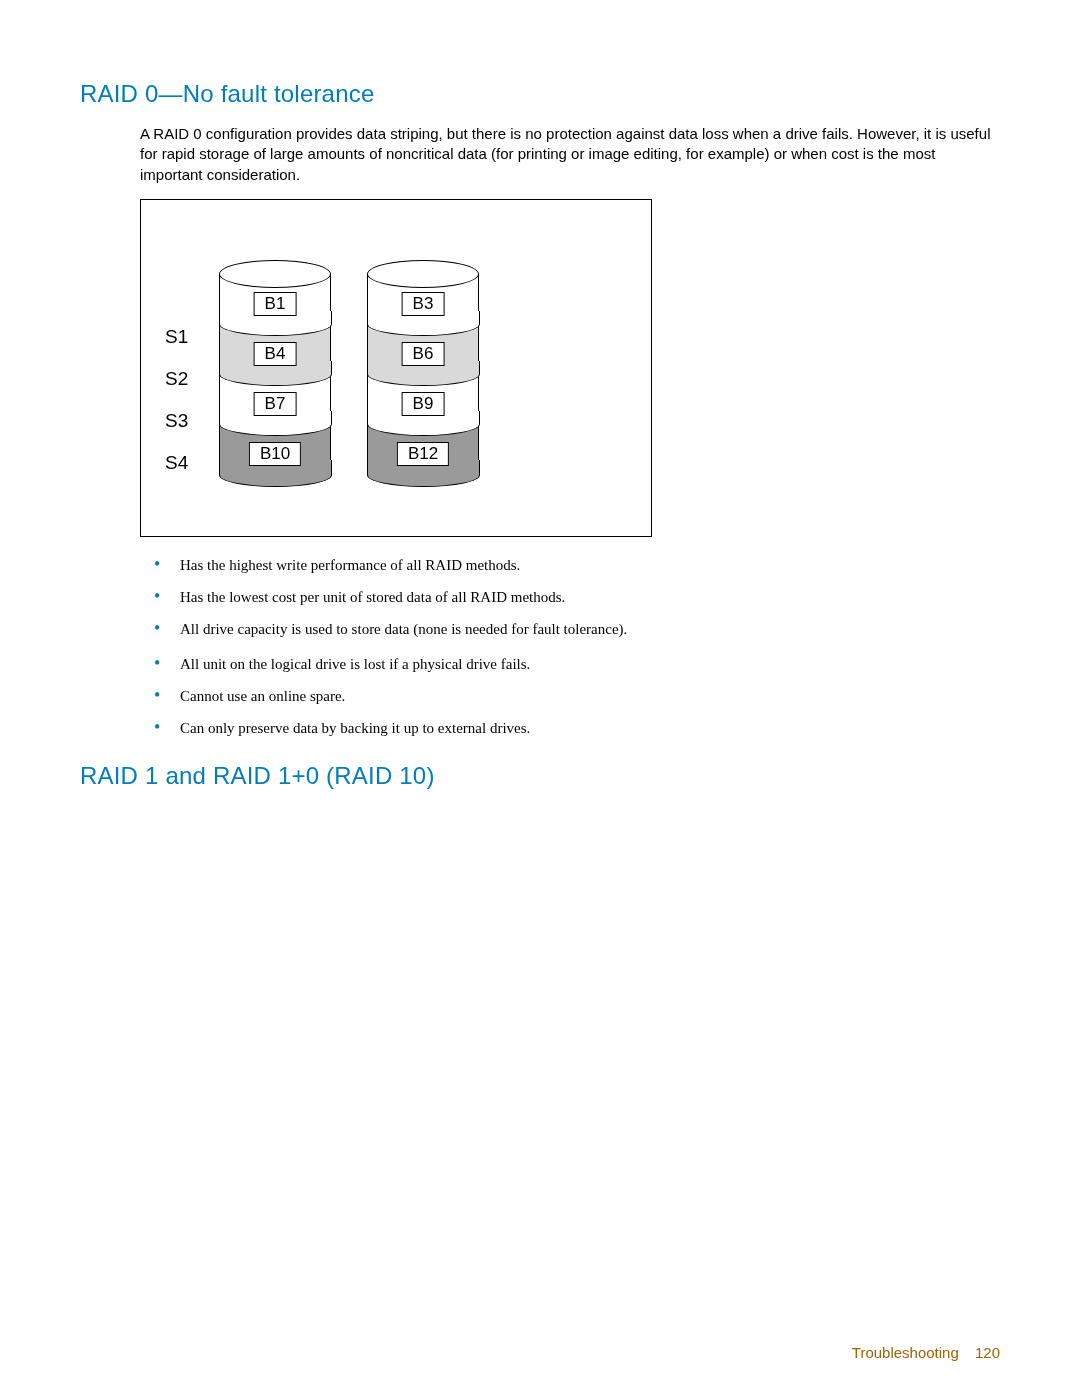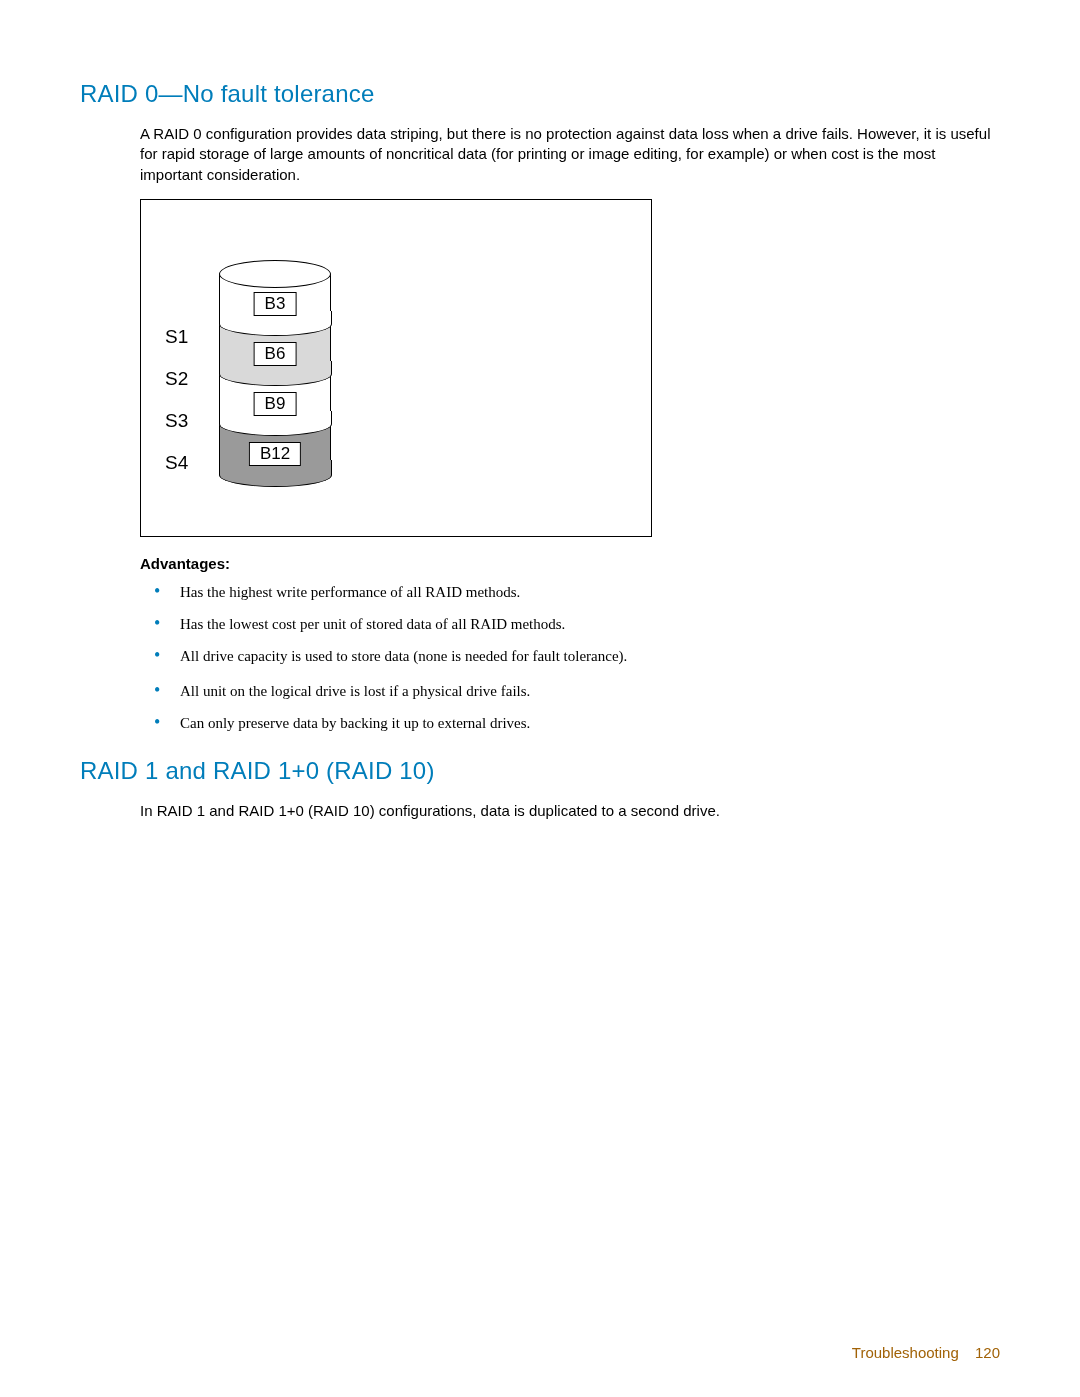--- a/index.html
+++ b/index.html
@@ -44,49 +44,63 @@
     <div class="stripe-labels">
       <div>S1</div>
       <div>S2</div>
       <div>S3</div>
       <div>S4</div>
     </div>
     <div class="cyl-row">
       <div class="cyl">
         <div class="cyl-top"></div>
         <div class="band b1 bg-white">
+            <span class="label-box">B1</span>
+          </div>
+        <div class="band b2 bg-light">
+            <span class="label-box">B4</span>
+          </div>
+        <div class="band b3 bg-white">
+            <span class="label-box">B7</span>
+          </div>
+        <div class="band b4 bg-dark">
+            <span class="label-box">B10</span>
+          </div>
+      </div>
+      <div class="cyl">
+        <div class="cyl-top"></div>
+        <div class="band b1 bg-white">
             <span class="label-box">B3</span>
           </div>
         <div class="band b2 bg-light">
             <span class="label-box">B6</span>
           </div>
         <div class="band b3 bg-white">
             <span class="label-box">B9</span>
           </div>
         <div class="band b4 bg-dark">
             <span class="label-box">B12</span>
           </div>
       </div>
     </div>
   </div>
 
-  <div class="subhead">Advantages:</div>
   <ul class="bullets">
     <li>Has the highest write performance of all RAID methods.</li>
     <li>Has the lowest cost per unit of stored data of all RAID methods.</li>
     <li>All drive capacity is used to store data (none is needed for fault tolerance).</li>
   </ul>
 
   <ul class="bullets">
     <li>All unit on the logical drive is lost if a physical drive fails.</li>
+    <li>Cannot use an online spare.</li>
     <li>Can only preserve data by backing it up to external drives.</li>
   </ul>
 
   <div class="section2">
     <h2 class="section-heading">RAID 1 and RAID 1+0 (RAID 10)</h2>
-    <p class="body-para">In RAID 1 and RAID 1+0 (RAID 10) configurations, data is duplicated to a second drive.</p>
   </div>
 
   <div class="footer">
     <span class="sec">Troubleshooting</span>
     <span>120</span>
   </div>
 </div>
 
 </body></html>

